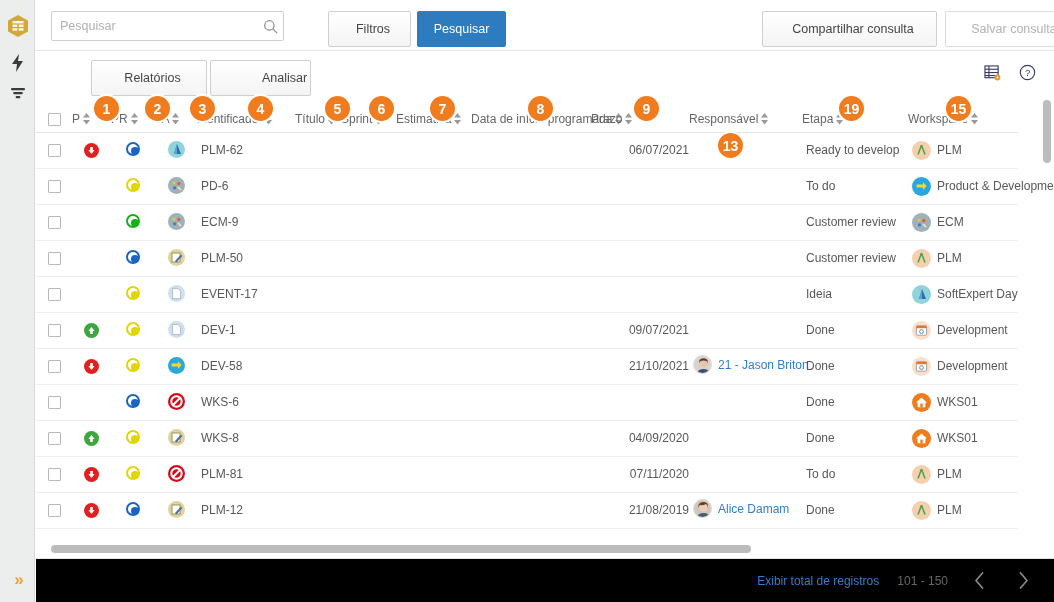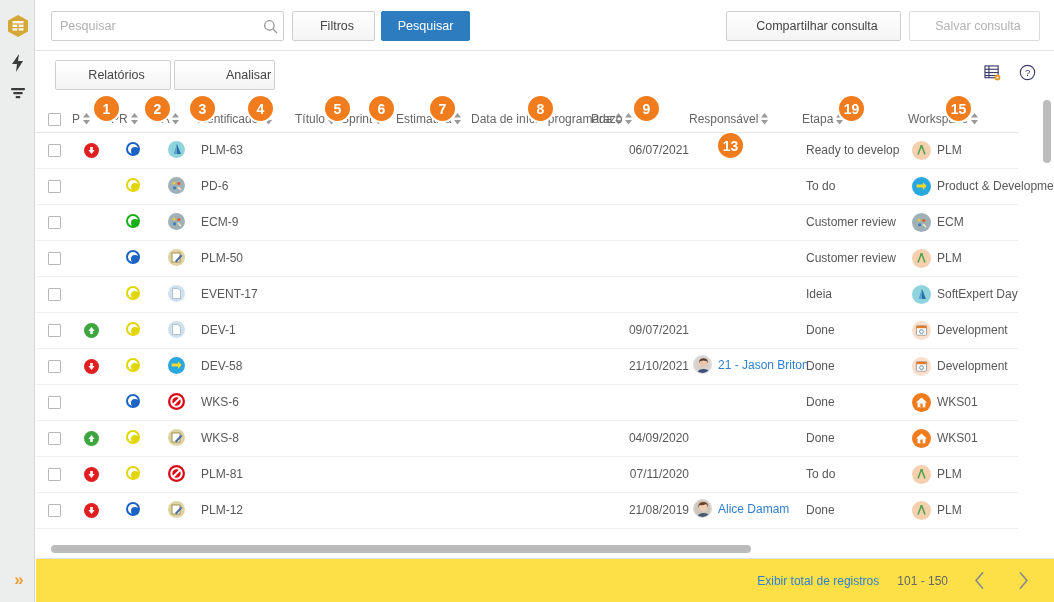--- a/index.html
+++ b/index.html
@@ -76,29 +76,30 @@
   }
   .search-input::placeholder { color: #b0b0b0; }
   .search-ico {
     width: 26px; height: 28px;
     display: flex; align-items: center; justify-content: center;
     color: #8c8c8c;
   }
   .btn {
     display: inline-flex; align-items: center; justify-content: center;
     gap: 7px;
-    height: 30px;
+    height: 36px;
     border: 1px solid #cfcfcf;
     border-radius: 2px;
     background: linear-gradient(#ffffff, #f4f4f4);
     color: #454545;
     font-size: 12.5px;
     padding: 0 28px;
     cursor: pointer;
     white-space: nowrap;
+    margin-left: 36px;
   }
   .btn.primary {
     background: #2c7cbf;
     border-color: #2c7cbf;
     color: #ffffff;
   }
   .btn.disabled {
     color: #b2b2b2;
     background: #fff;
     border-color: #dcdcdc;
@@ -273,21 +274,21 @@
   }
 
   
   .footer {
     position: absolute; left: 0; bottom: 0;
     width: 1018px; height: 44px;
     border-top: 1px solid #e4e4e4;
     display: flex; align-items: center; justify-content: flex-end;
     gap: 18px;
     padding-right: 18px;
-    background: #fde047;
+    background: #000000;
   }
   .footer-link { color: #2f7fd0; font-size: 12px; cursor: pointer; }
   .footer-range { color: #666; font-size: 12px; }
   .pager-btn {
     width: 26px; height: 26px;
     display: flex; align-items: center; justify-content: center;
     color: #888; cursor: pointer;
   }
 </style>
 </head>
@@ -586,21 +587,21 @@
                     <path d="M4.5 8 L1.4 4 H3.2 V1 H5.8 V4 H7.6 Z" fill="#fff"></path>
                   </svg>
                 </span></td>
               <td class="cell-center"><span class="ring blue"></span></td>
               <td class="cell-center"><span class="ta teal">
                   <svg width="13" height="13" viewBox="0 0 13 13">
                     <path d="M7 1 L11 11 H4 Z" fill="#2a6fa8"></path>
                     <path d="M7 1 L7 11 H4 Z" fill="#5ba3d0"></path>
                   </svg>
                 </span></td>
-              <td style="padding-left:4px"><span>PLM-63</span></td>
+              <td style="padding-left:4px"><span>PLM-62</span></td>
               <td></td>
               <td></td>
               <td></td>
               <td class="cell-right"></td>
               <td class="cell-right">06/07/2021</td>
               <td style="padding-left:4px"></td>
               <td style="padding-left:4px"><span>Ready to develop</span></td>
               <td style="padding-left:4px"><span class="ws">
                   <span class="ws-av peach">
                     <svg width="13" height="13" viewBox="0 0 13 13">

